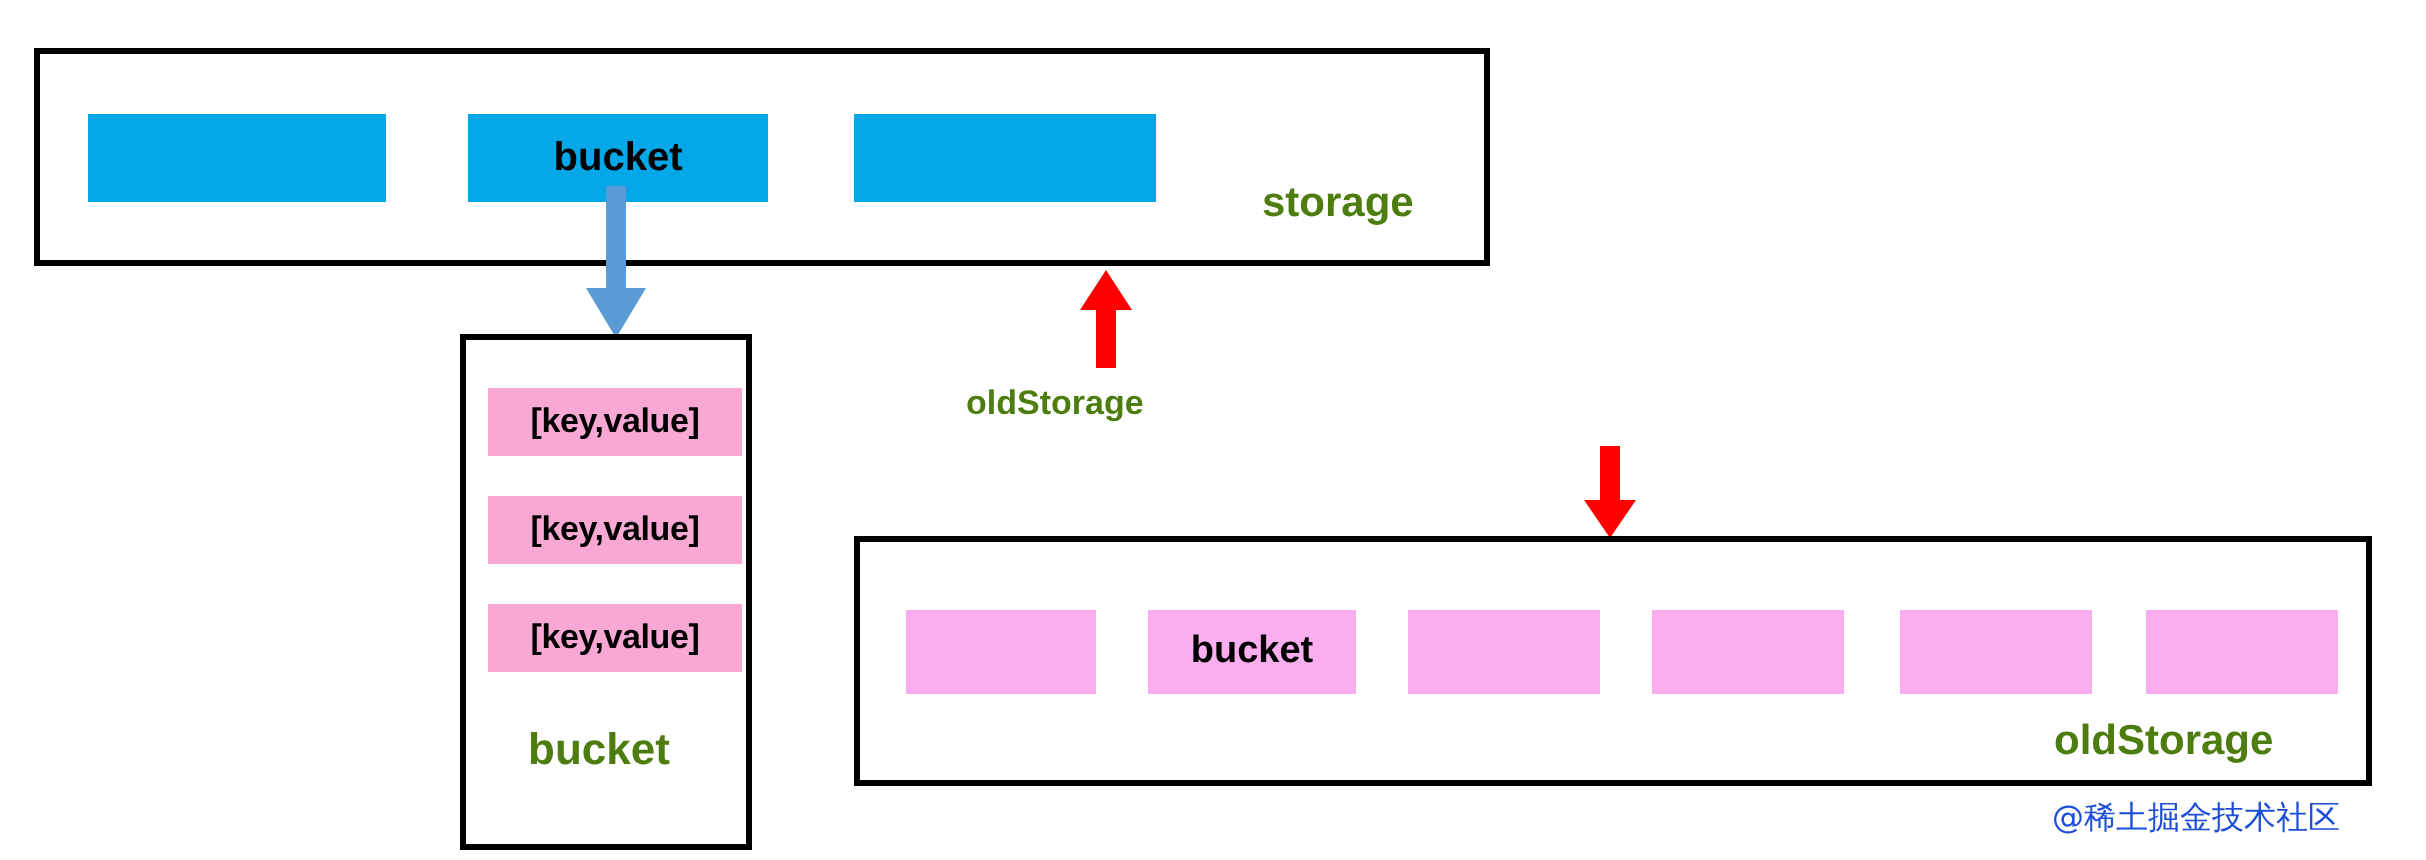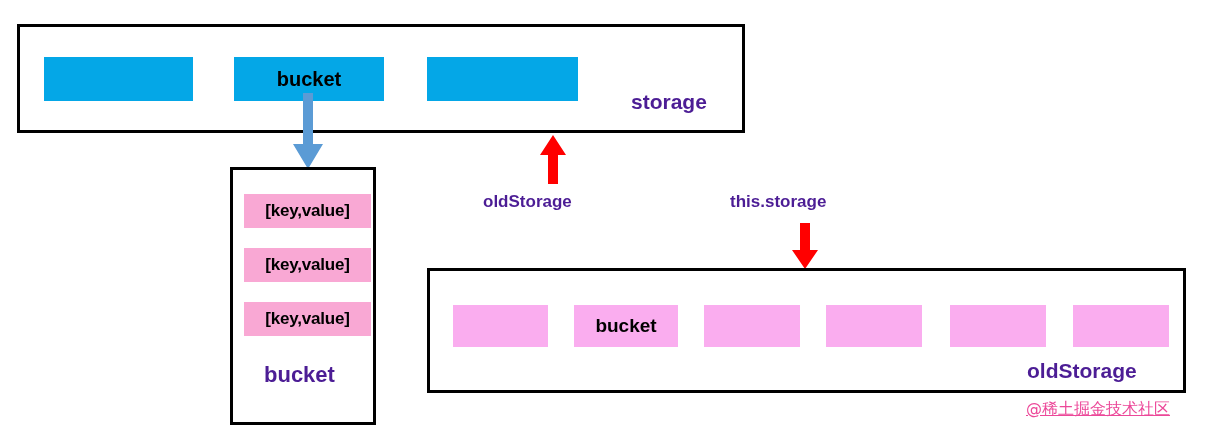--- a/index.html
+++ b/index.html
@@ -43,44 +43,43 @@
     font-size: 17px;
     font-weight: bold;
     letter-spacing: -0.2px;
   }
   .slot-label-blue { font-size: 20px; }
   .slot-label-pink { font-size: 19px; }
 
   
   .label {
     position: absolute;
-    color: #4c1d95;
+    color: #4d7c0f;
     font-weight: bold;
     white-space: nowrap;
     text-align: right;
   }
   .label-storage   { font-size: 21px; }
   .label-bucket-lg { font-size: 22px; }
   .label-arrow     { font-size: 17px; }
   .label-newstorage{ font-size: 21px; }
 
   
   .arrow {
     position: absolute;
   }
   .arrow svg { display: block; }
 
   
   .watermark {
     position: absolute;
-    color: #ec4899;
+    color: #1d4ed8;
     font-size: 16px;
     white-space: nowrap;
     font-family: "DejaVu Sans", sans-serif;
-    text-decoration: underline;
   }
 </style>
 </head>
 <body>
 
 <div id="canvas">
 
   <div class="box" style="left:17px; top:24px; width:728px; height:109px;"></div>
 
   <div class="slot slot-blue slot-label-blue" style="left:44px; top:57px; width:149px; height:44px;"></div>
@@ -108,21 +107,20 @@
   <div class="label label-bucket-lg" style="left:264px; top:362px;">bucket</div>
 
   <div class="arrow" style="left:539px; top:135px; width:28px; height:50px;">
     <svg width="28" height="50" viewBox="0 0 28 50" xmlns="http://www.w3.org/2000/svg">
       <polygon points="14,0 27,20 19,20 19,49 9,49 9,20 1,20" fill="#FF0000"></polygon>
     </svg>
   </div>
 
   <div class="label label-arrow" style="left:483px; top:192px;">oldStorage</div>
 
-  <div class="label label-arrow" style="left:730px; top:192px;">this.storage</div>
 
   <div class="arrow" style="left:791px; top:223px; width:28px; height:47px;">
     <svg width="28" height="47" viewBox="0 0 28 47" xmlns="http://www.w3.org/2000/svg">
       <polygon points="9,0 19,0 19,27 27,27 14,46 1,27 9,27" fill="#FF0000"></polygon>
     </svg>
   </div>
 
   <div class="box" style="left:427px; top:268px; width:759px; height:125px;"></div>
 
   <div class="slot slot-pink slot-label-pink" style="left:453px; top:305px; width:95px; height:42px;"></div>

